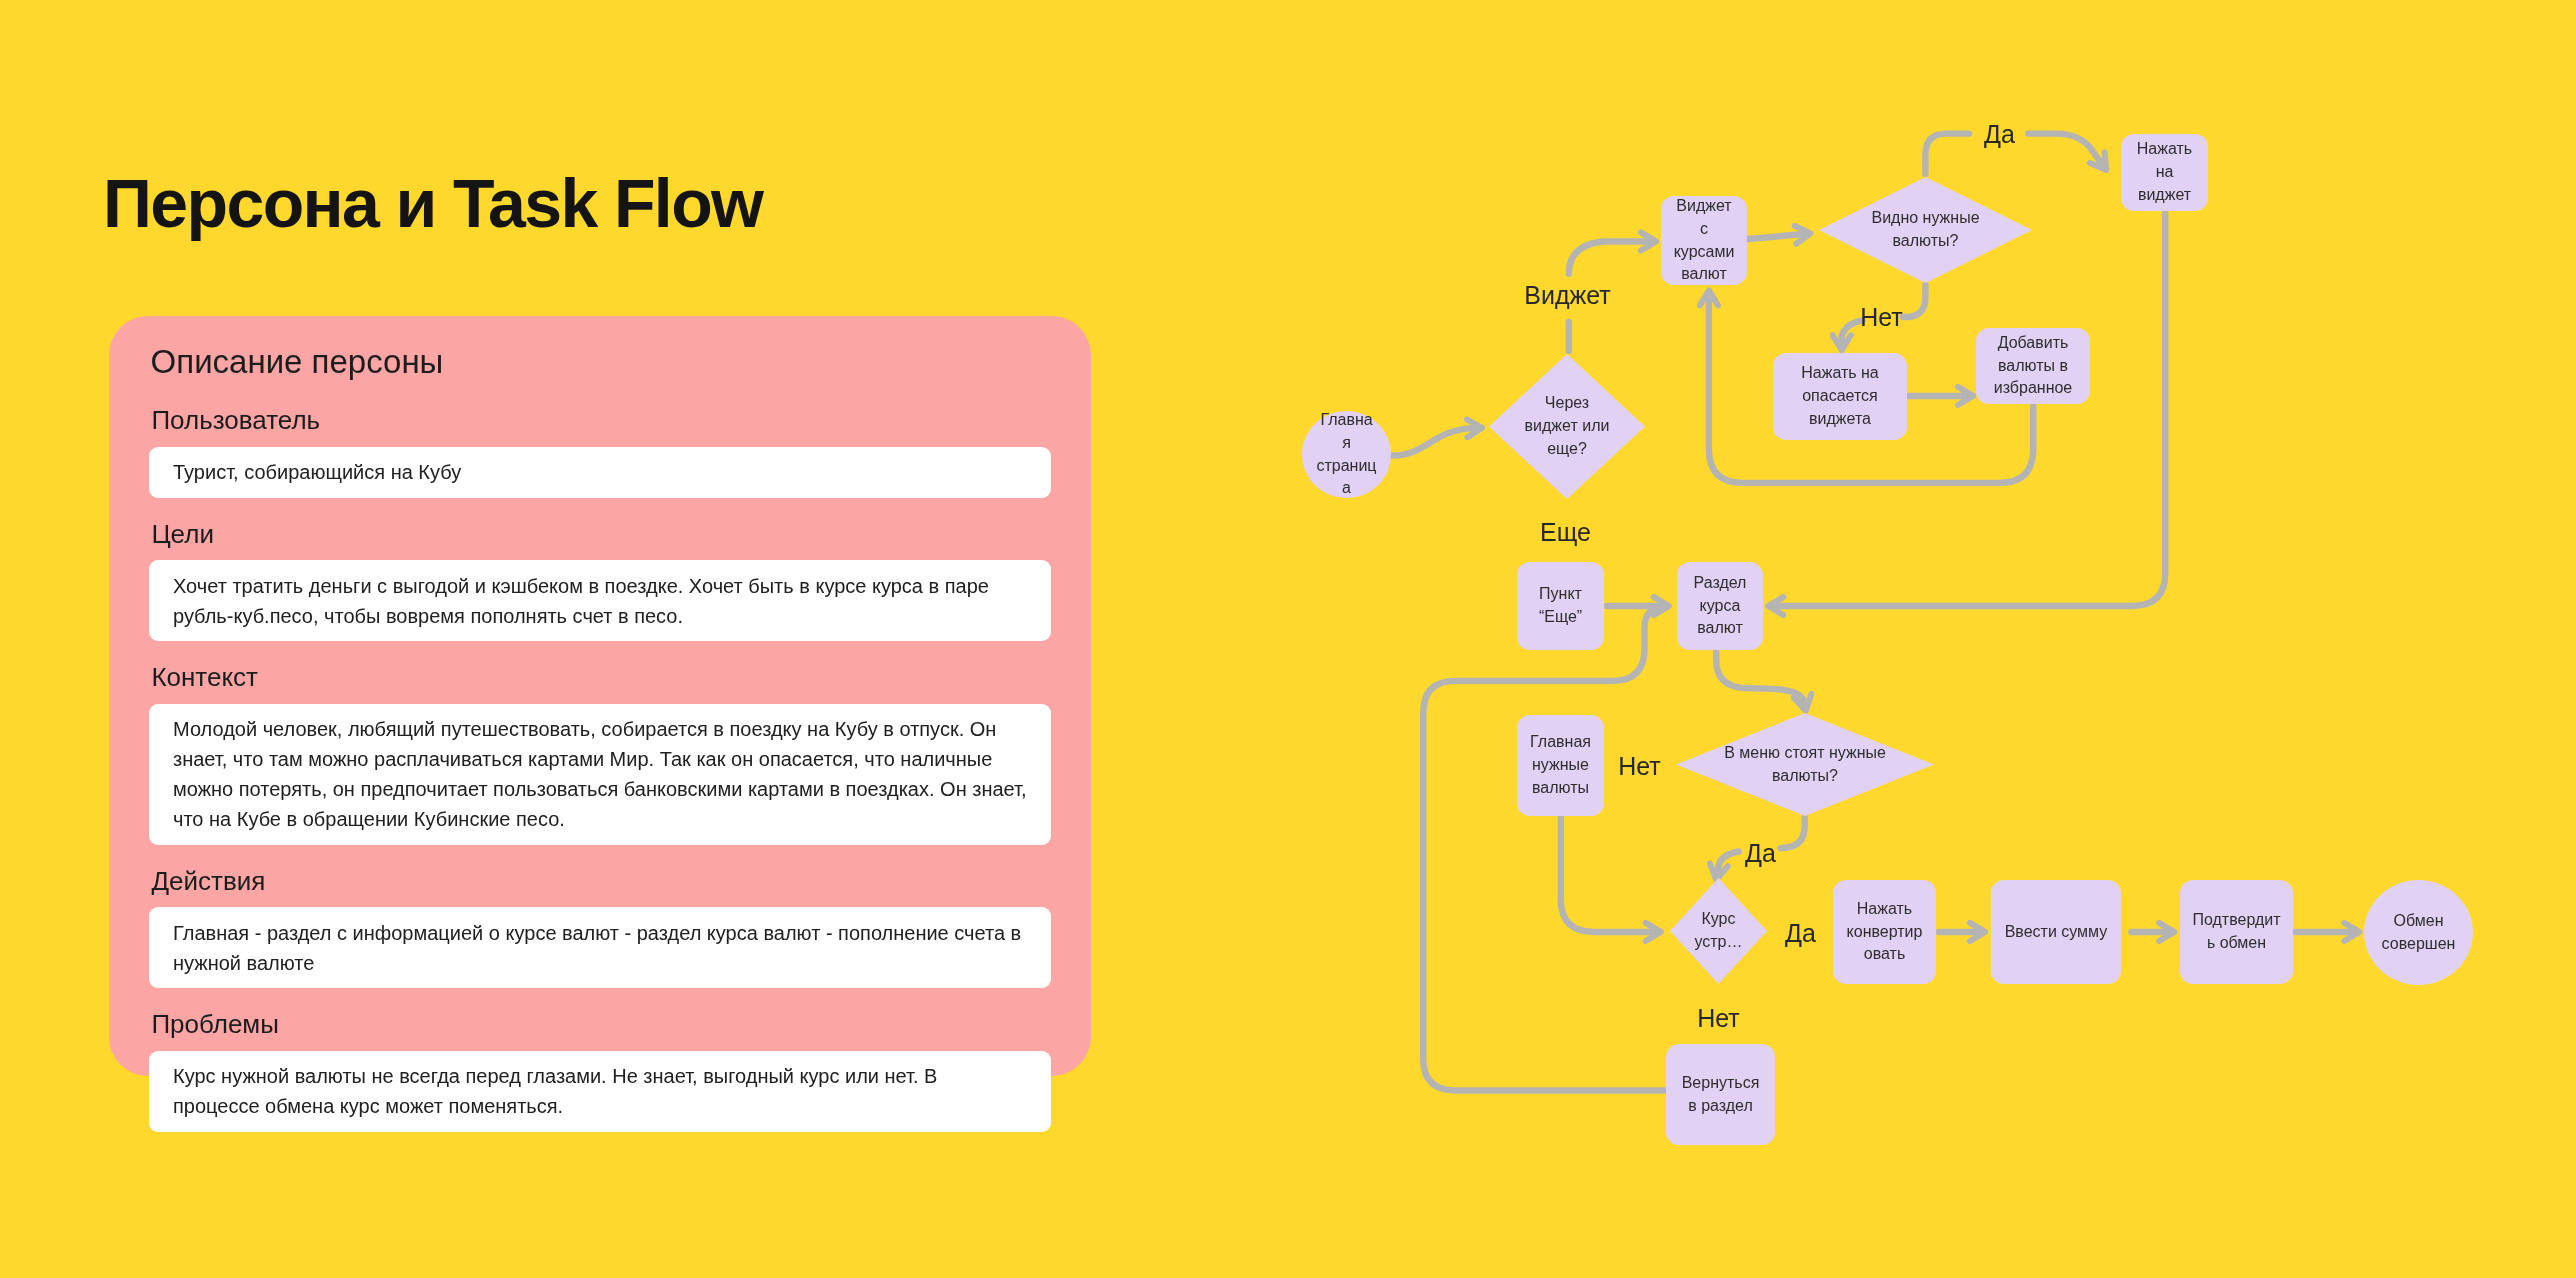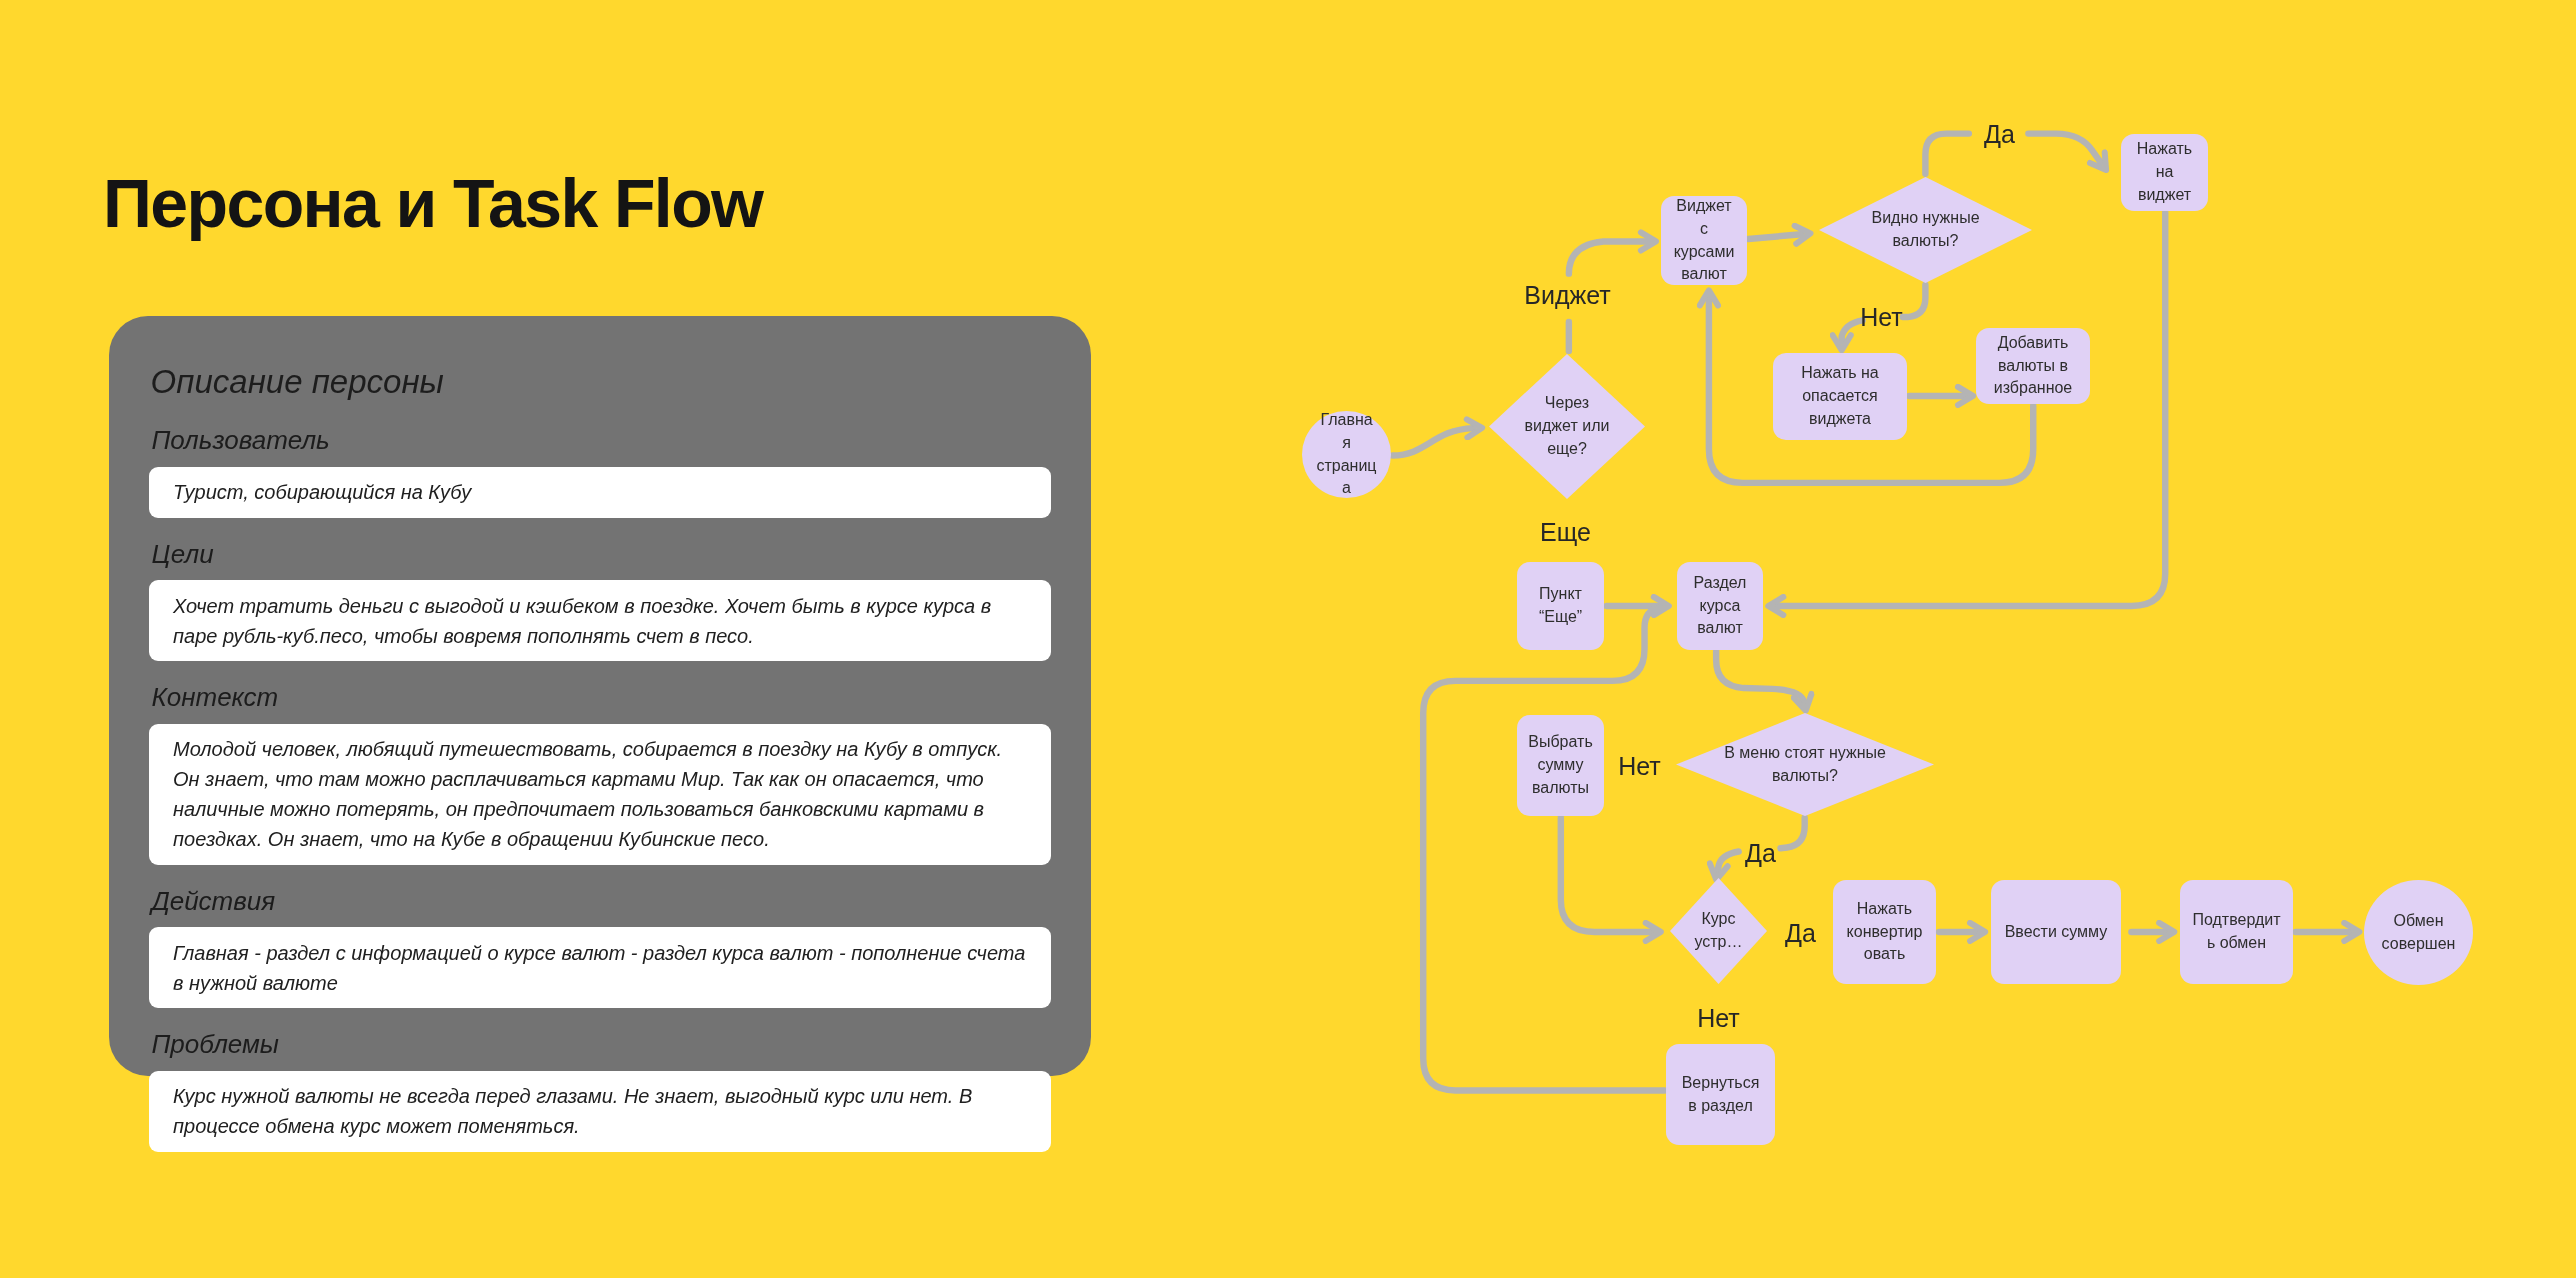--- a/index.html
+++ b/index.html
@@ -8,23 +8,22 @@
     background:#ffd82d;
     font-family:"Liberation Sans","DejaVu Sans",sans-serif;
   }
   .page-title{
     position:absolute;left:103px;top:118px;
     font-size:68px;font-weight:800;letter-spacing:-1.6px;color:#141414;
   }
   
   .persona-card{
     position:absolute;left:109px;top:316px;width:982px;height:760px;
-    background:#737373;border-radius:39px;box-sizing:border-box;
-    padding:44px 40px;
-    font-style:italic;
+    background:#fca5a5;border-radius:39px;box-sizing:border-box;
+    padding:24px 40px;
   }
   .persona-card .card-title{
     font-size:33px;font-weight:500;color:#1d1d1d;margin:3.2px 0 24px 1.6px;
   }
   .field{margin-bottom:21px}
   .field-label{font-size:26px;color:#1c1c1c;margin:0 0 10.5px 2.4px}
   .field-value{
     background:#ffffff;border-radius:9px;padding:10.5px 24px;
     font-size:20px;line-height:30px;color:#202020;
   }
@@ -142,21 +141,21 @@
 
   <div class="node rect" style="left:1517px;top:562px;width:87px;height:88px">
     <span class="inner">Пункт “Еще”</span>
   </div>
 
   <div class="node rect" style="left:1677px;top:562px;width:86px;height:88px">
     <span class="inner">Раздел курса валют</span>
   </div>
 
   <div class="node rect" style="left:1517px;top:715px;width:87px;height:101px">
-    <span class="inner">Выбрать сумму валюты</span>
+    <span class="inner">Главная нужные валюты</span>
   </div>
 
   <div class="node diamond d3" style="left:1676px;top:713px;width:258px;height:103px">
     <span class="inner">В меню стоят нужные валюты?</span>
   </div>
 
   <div class="node diamond d4" style="left:1670px;top:878px;width:97px;height:106px">
     <span class="inner">Курс устр…</span>
   </div>
 

